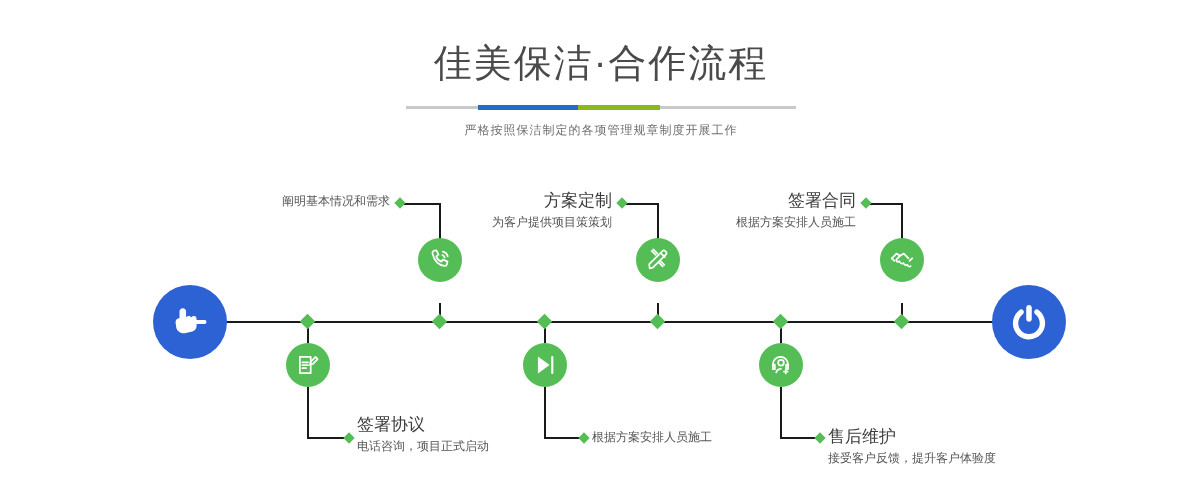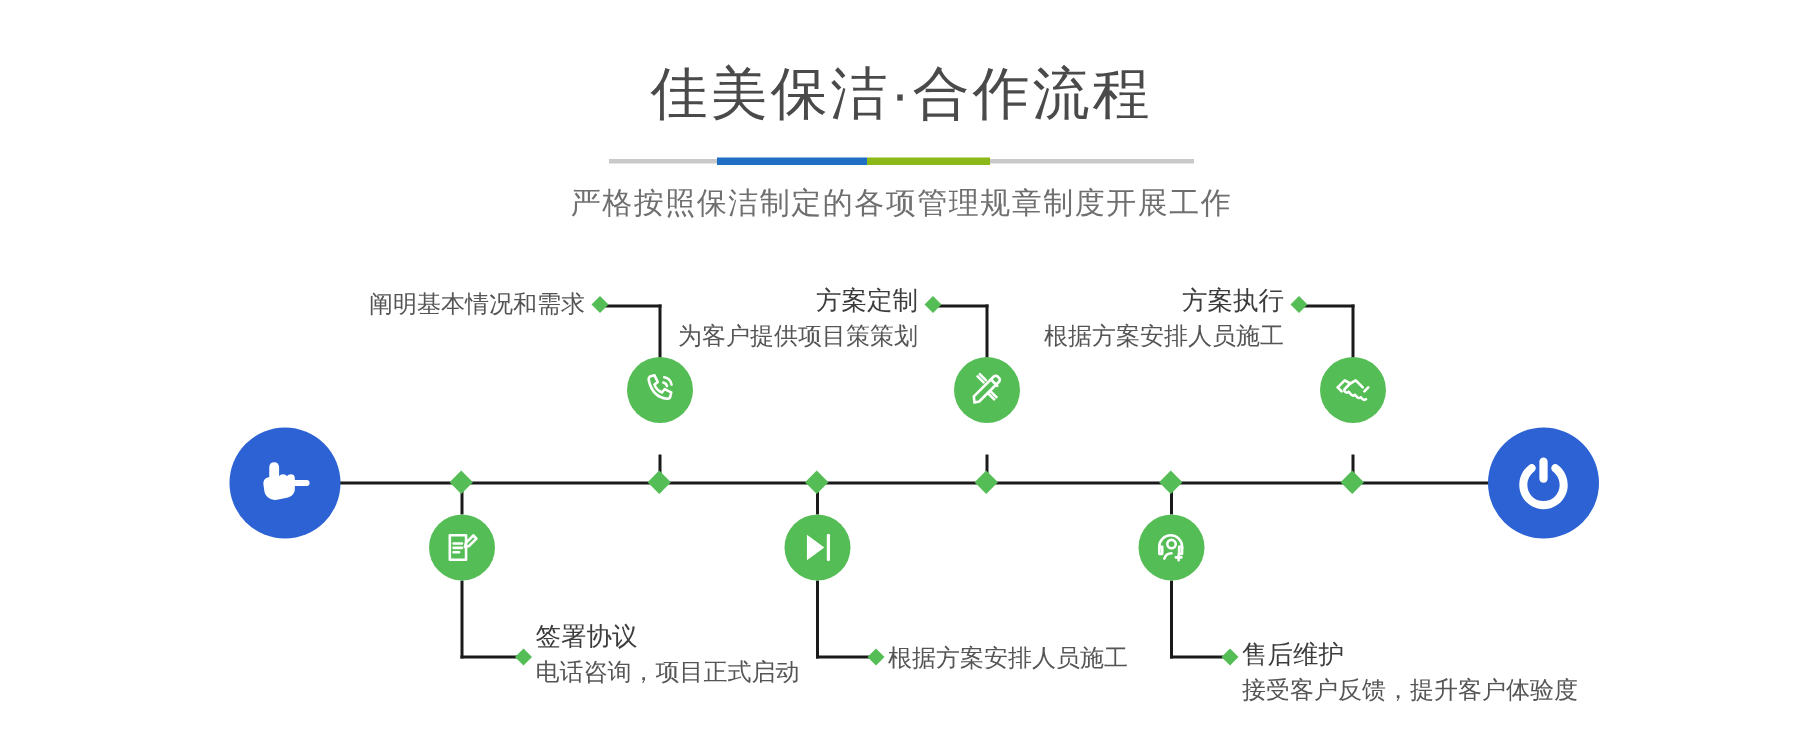--- a/index.html
+++ b/index.html
@@ -20,21 +20,21 @@
     margin-top:44px;
   }
   .divider{
     position:relative;width:390px;height:3px;margin:24px auto 0 auto;
     background:#c9c9c9;
   }
   .divider .seg{position:absolute;top:-1px;height:5px;}
   .divider .seg.blue{left:72px;width:100px;background:#1f6fc4;}
   .divider .seg.green{left:172px;width:82px;background:#8cb81a;}
   .subtitle{
-    font-size:20px;color:#6f6f6f;letter-spacing:1px;margin-top:13px;
+    font-size:12px;color:#6f6f6f;letter-spacing:1px;margin-top:13px;
   }
 
   
   .flow{position:absolute;left:0;top:160px;width:1202px;height:342px;}
 
   
   .axis{
     position:absolute;left:186px;top:161px;width:845px;height:2px;
     background:#1a1a1a;
   }
@@ -64,21 +64,21 @@
   }
   .diamond.small{width:8px;height:8px;}
 
   
   .elbow-h{position:absolute;height:2px;background:#1a1a1a;z-index:1;}
   .elbow-v{position:absolute;width:2px;background:#1a1a1a;z-index:1;}
 
   
   .lbl{position:absolute;z-index:5;}
   .lbl .name{font-size:17px;color:#3c3c3c;line-height:1.25;white-space:nowrap;}
-  .lbl .desc{font-size:16px;color:#555555;line-height:1.3;white-space:nowrap;margin-top:4px;}
+  .lbl .desc{font-size:12px;color:#555555;line-height:1.3;white-space:nowrap;margin-top:4px;}
   .lbl.top{text-align:right;}
   .lbl.bottom{text-align:left;}
 </style>
 </head>
 <body>
 
 <div id="root">
 
   <div class="header">
     <div class="title">佳美保洁·合作流程</div>
@@ -183,21 +183,21 @@
         <path d="m9.3 13.2 1.8 1.8c.6.6 1.5.6 2.1 0"></path>
         <path d="m13.2 15 1.5 1.5c.6.6 1.5.6 2.1 0"></path>
         <path d="m16.8 16.5 1.1 1.1c.6.6 1.5.6 2.1 0"></path>
         <path d="M2.6 10.4 5 12.8M21.4 10.4 19 12.8"></path>
       </svg>
     </div>
     <div class="elbow-v" style="left:901px;top:43px;height:40px;"></div>
     <div class="elbow-h" style="left:866px;top:43px;width:37px;"></div>
     <div class="diamond small" style="left:862px;top:39px;"></div>
     <div class="lbl top" style="left:646px;top:30px;width:210px;">
-      <div class="name">方案执行</div>
+      <div class="name">签署合同</div>
       <div class="desc">根据方案安排人员施工</div>
     </div>
 
     <div class="diamond" style="left:775px;top:156px;"></div>
     <div class="elbow-v" style="left:780px;top:161px;height:22px;"></div>
     <div class="node" style="left:759px;top:183px;">
       <svg viewBox="0 0 24 24">
         <path d="M4.5 12.5v-1a7 7 0 0 1 14 0v1"></path>
         <path d="M4.5 11.6h1.8v4.3H4.5zM16.7 11.6h1.8v4.3h-1.8z"></path>
         <path d="M12 7.3a2.6 2.6 0 1 1 0 5.2 2.6 2.6 0 0 1 0-5.2z"></path>

